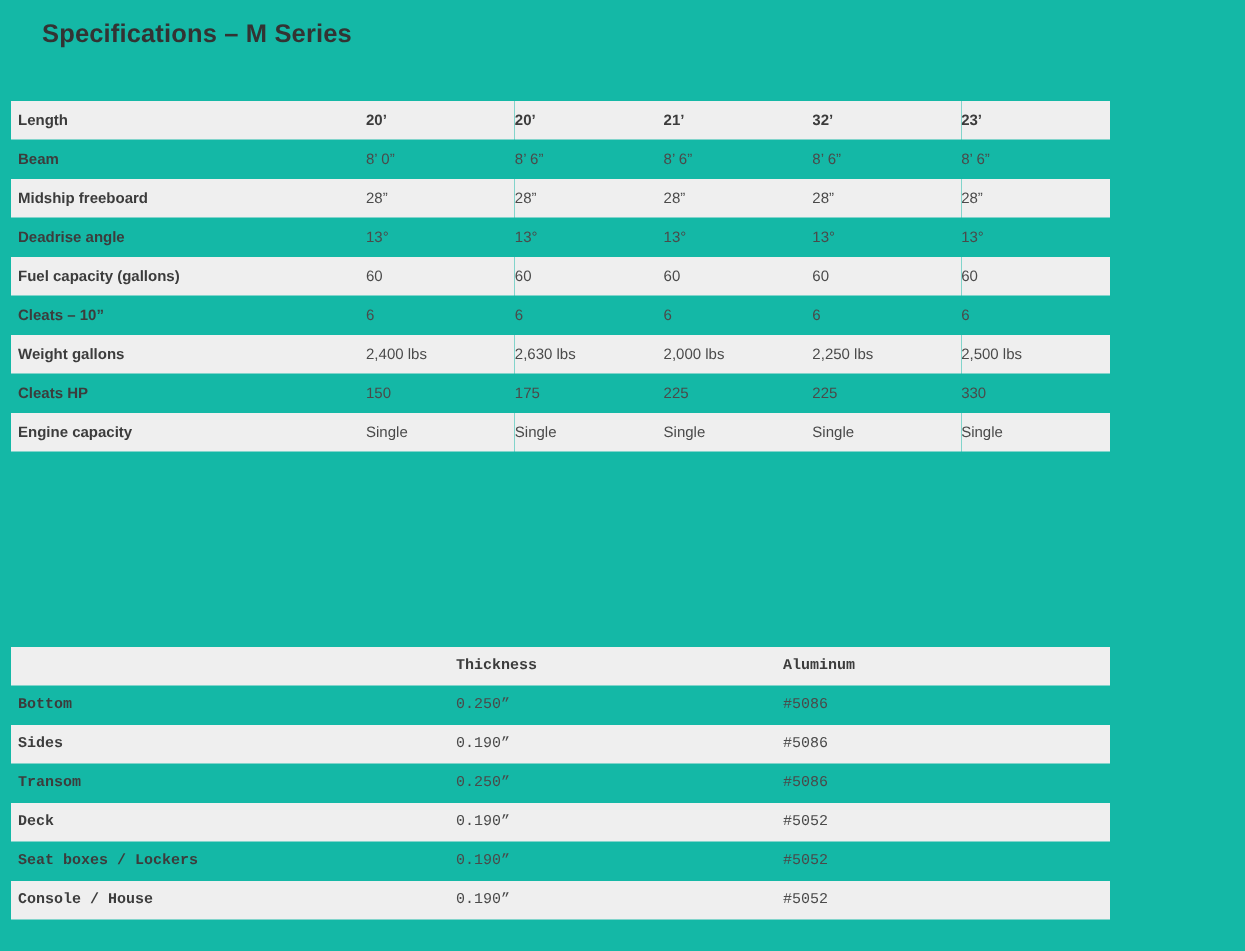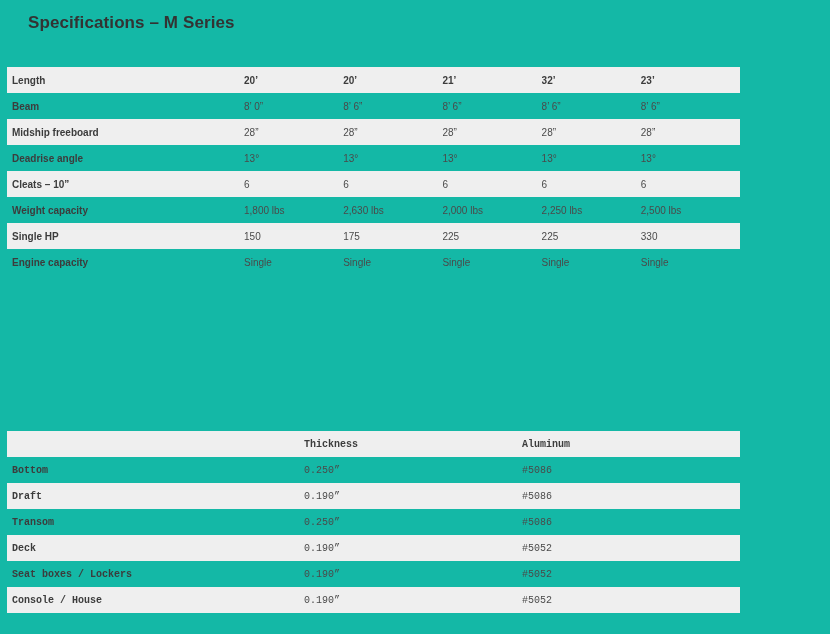--- a/index.html
+++ b/index.html
@@ -106,37 +106,45 @@
       </tr>
       <tr>
         <td class="lbl">Deadrise angle</td>
         <td>13°</td>
         <td>13°</td>
         <td>13°</td>
         <td>13°</td>
         <td>13°</td>
       </tr>
       <tr>
+        <td class="lbl">Fuel capacity (gallons)</td>
+        <td>60</td>
+        <td>60</td>
+        <td>60</td>
+        <td>60</td>
+        <td>60</td>
+      </tr>
+      <tr>
         <td class="lbl">Cleats – 10”</td>
         <td>6</td>
         <td>6</td>
         <td>6</td>
         <td>6</td>
         <td>6</td>
       </tr>
       <tr>
-        <td class="lbl">Weight capacity</td>
-        <td>1,800 lbs</td>
+        <td class="lbl">Weight gallons</td>
+        <td>2,400 lbs</td>
         <td>2,630 lbs</td>
         <td>2,000 lbs</td>
         <td>2,250 lbs</td>
         <td>2,500 lbs</td>
       </tr>
       <tr>
-        <td class="lbl">Single HP</td>
+        <td class="lbl">Cleats HP</td>
         <td>150</td>
         <td>175</td>
         <td>225</td>
         <td>225</td>
         <td>330</td>
       </tr>
       <tr>
         <td class="lbl">Engine capacity</td>
         <td>Single</td>
         <td>Single</td>
@@ -160,21 +168,21 @@
         <th>Aluminum</th>
       </tr>
     </thead>
     <tbody>
       <tr>
         <td class="lbl">Bottom</td>
         <td>0.250”</td>
         <td>#5086</td>
       </tr>
       <tr>
-        <td class="lbl">Draft</td>
+        <td class="lbl">Sides</td>
         <td>0.190”</td>
         <td>#5086</td>
       </tr>
       <tr>
         <td class="lbl">Transom</td>
         <td>0.250”</td>
         <td>#5086</td>
       </tr>
       <tr>
         <td class="lbl">Deck</td>

